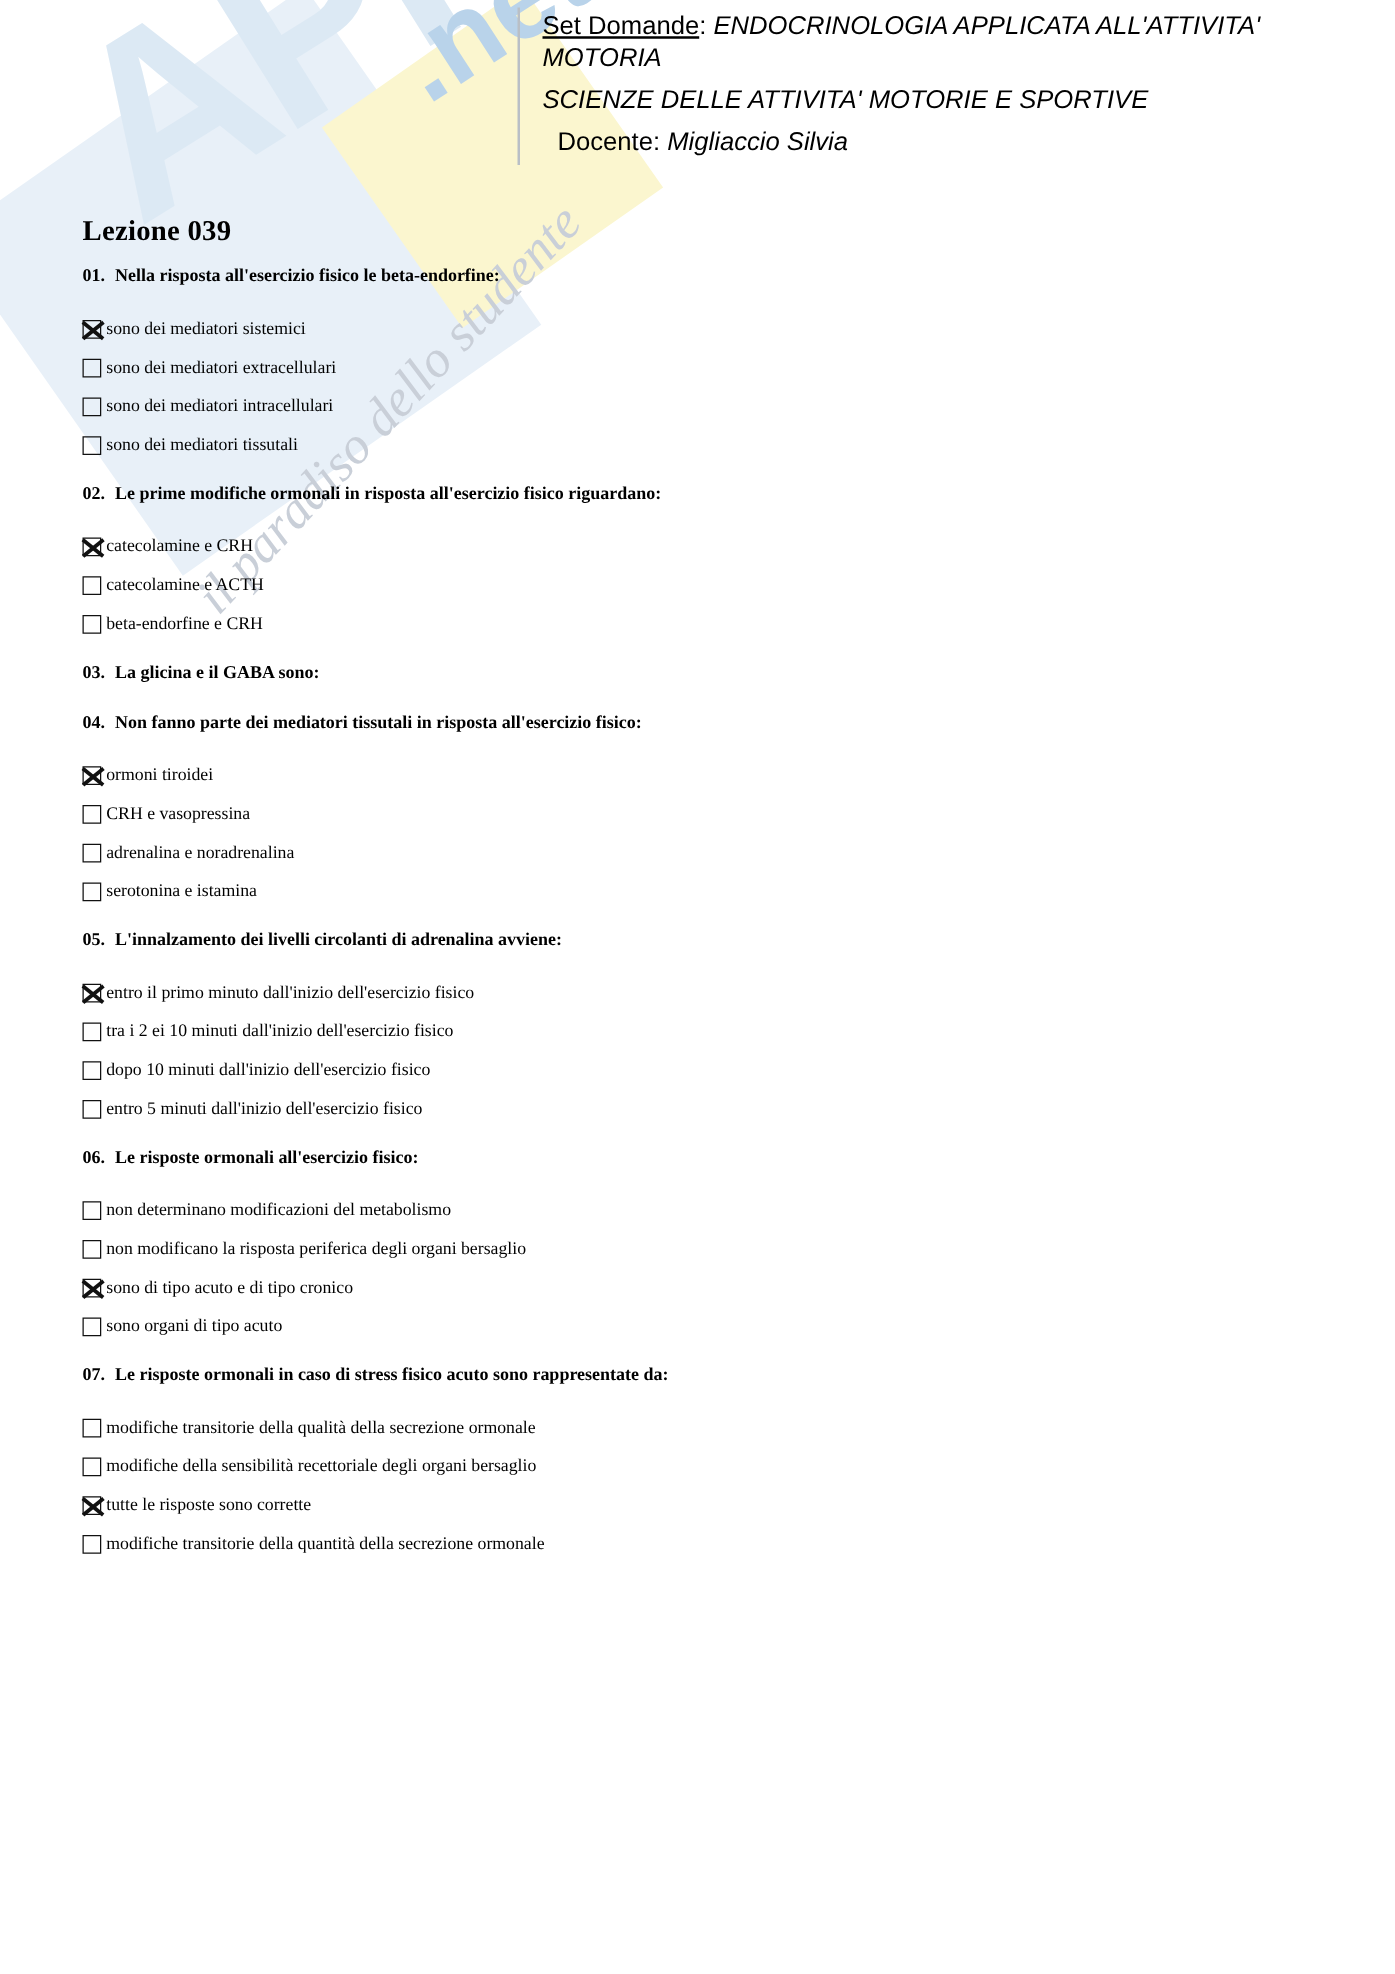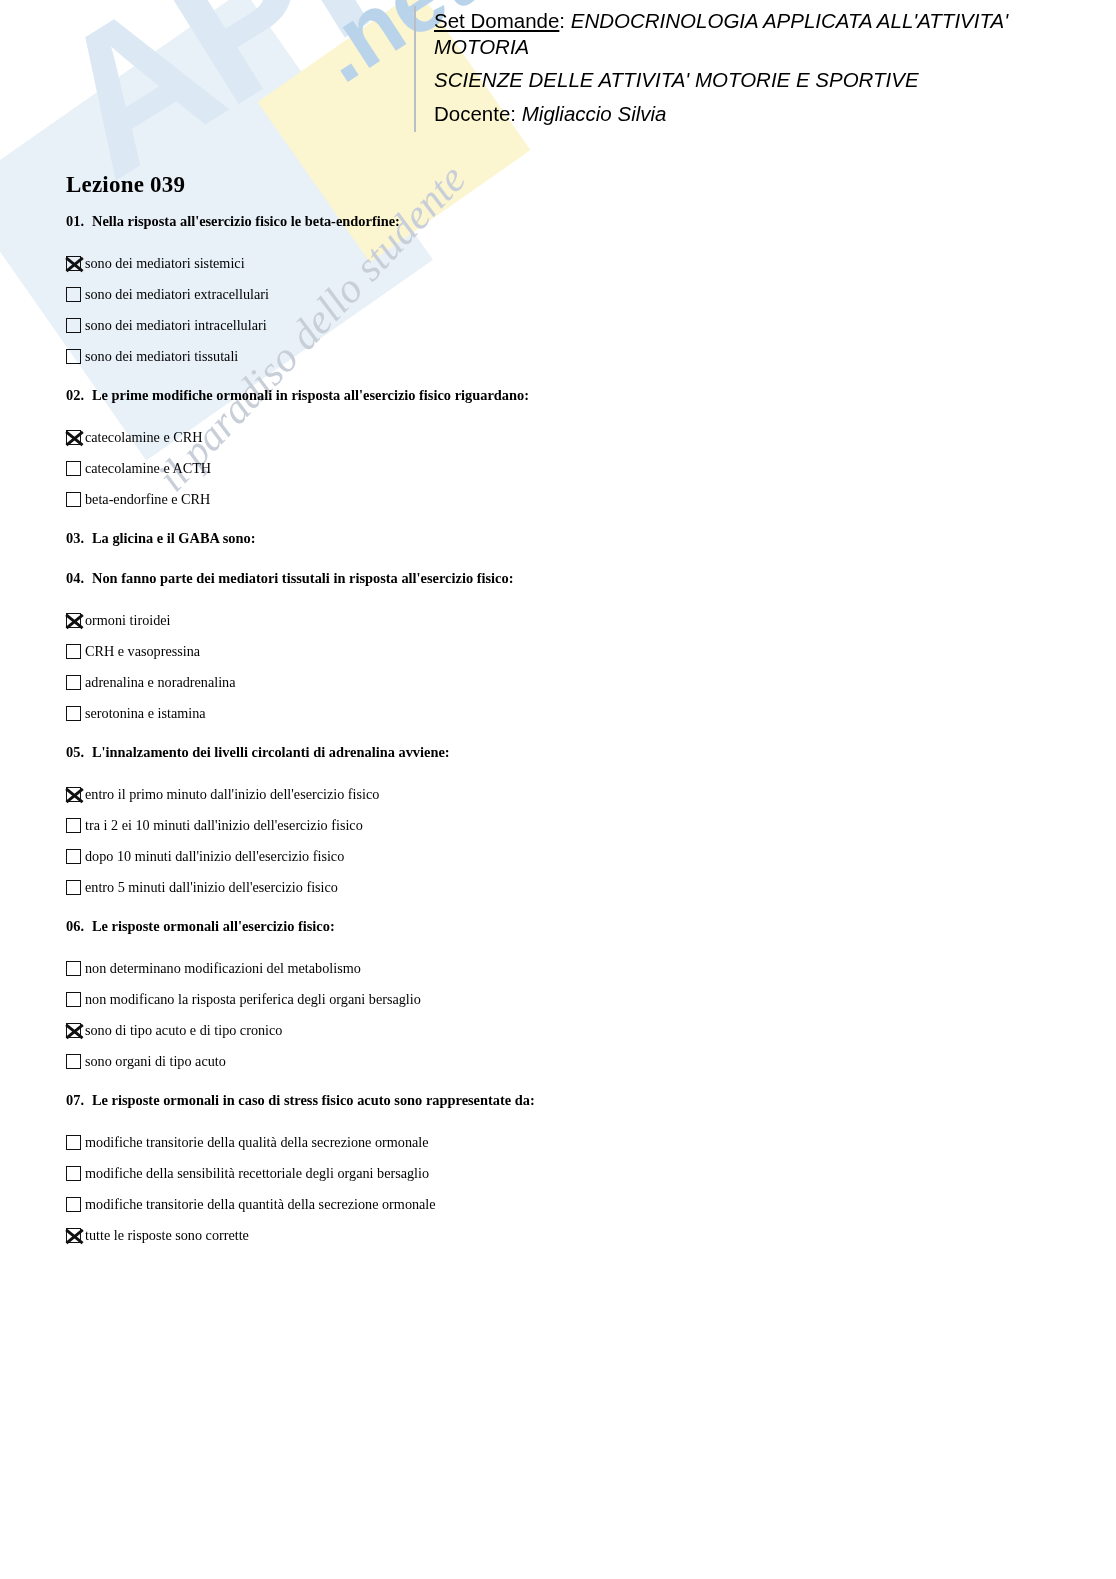--- a/index.html
+++ b/index.html
@@ -106,21 +106,21 @@
     font-size: 20.5px;
     line-height: 25.5px;
     color: #000;
     margin: 0;
     padding: 0 0 0 20px;
   }
   .hdr-label { font-style: normal; }
   .hdr-label-underline { text-decoration: underline; }
   .hdr-italic { font-style: italic; }
   .hdr-line.course-second { padding-top: 8px; }
-  .hdr-line.docente { padding-top: 8px; }
+  .hdr-line.docente { padding-top: 8px; margin-left: 12px; }
 
   
   #lesson-title {
     position: absolute;
     left: 66px;
     top: 172px;
     font-family: "Liberation Serif", "DejaVu Serif", serif;
     font-weight: bold;
     font-size: 23px;
     letter-spacing: 0.2px;
@@ -325,24 +325,24 @@
         <div class="options">
           <div class="option-row">
             <span class="checkbox"></span>
             <span class="opt-label">modifiche transitorie della qualità della secrezione ormonale</span>
           </div>
           <div class="option-row">
             <span class="checkbox"></span>
             <span class="opt-label">modifiche della sensibilità recettoriale degli organi bersaglio</span>
           </div>
           <div class="option-row">
+            <span class="checkbox checked"></span>
+            <span class="opt-label">tutte le risposte sono corrette</span>
+          </div>
+          <div class="option-row">
             <span class="checkbox"></span>
             <span class="opt-label">modifiche transitorie della quantità della secrezione ormonale</span>
           </div>
-          <div class="option-row">
-            <span class="checkbox checked"></span>
-            <span class="opt-label">tutte le risposte sono corrette</span>
-          </div>
         </div>
       </div>
     </div>
 
 </div>
 
 </body></html>

